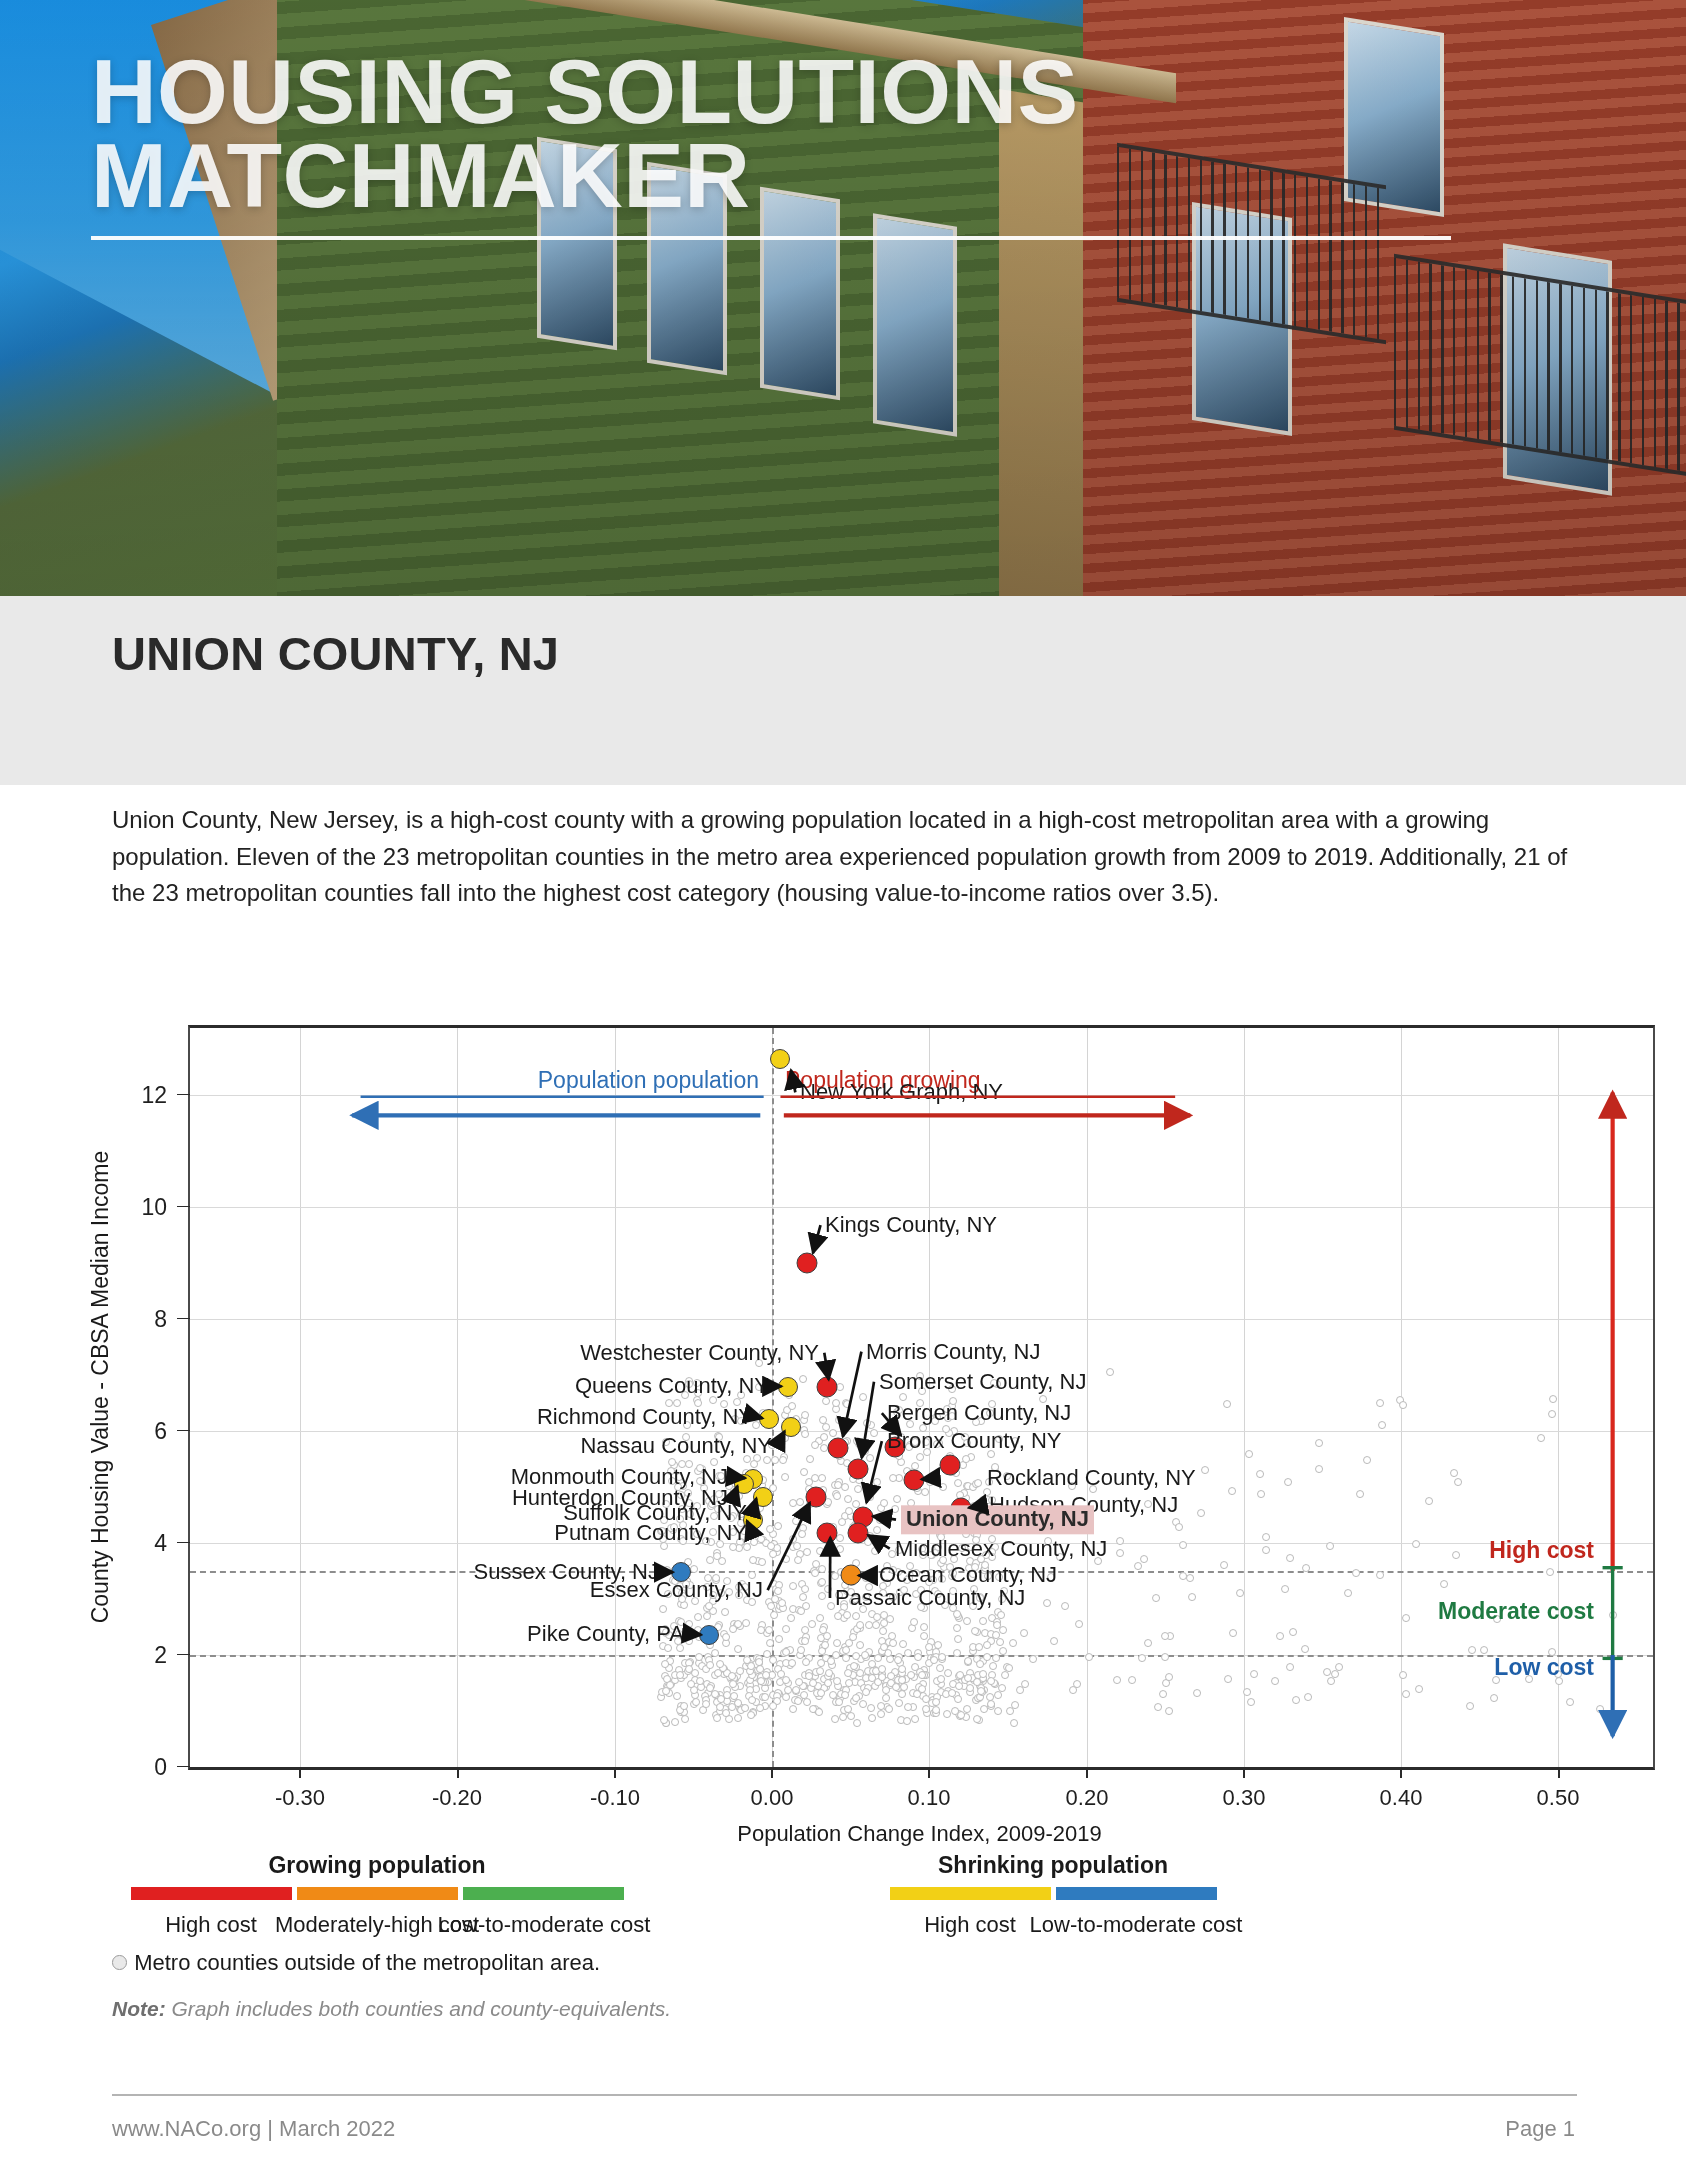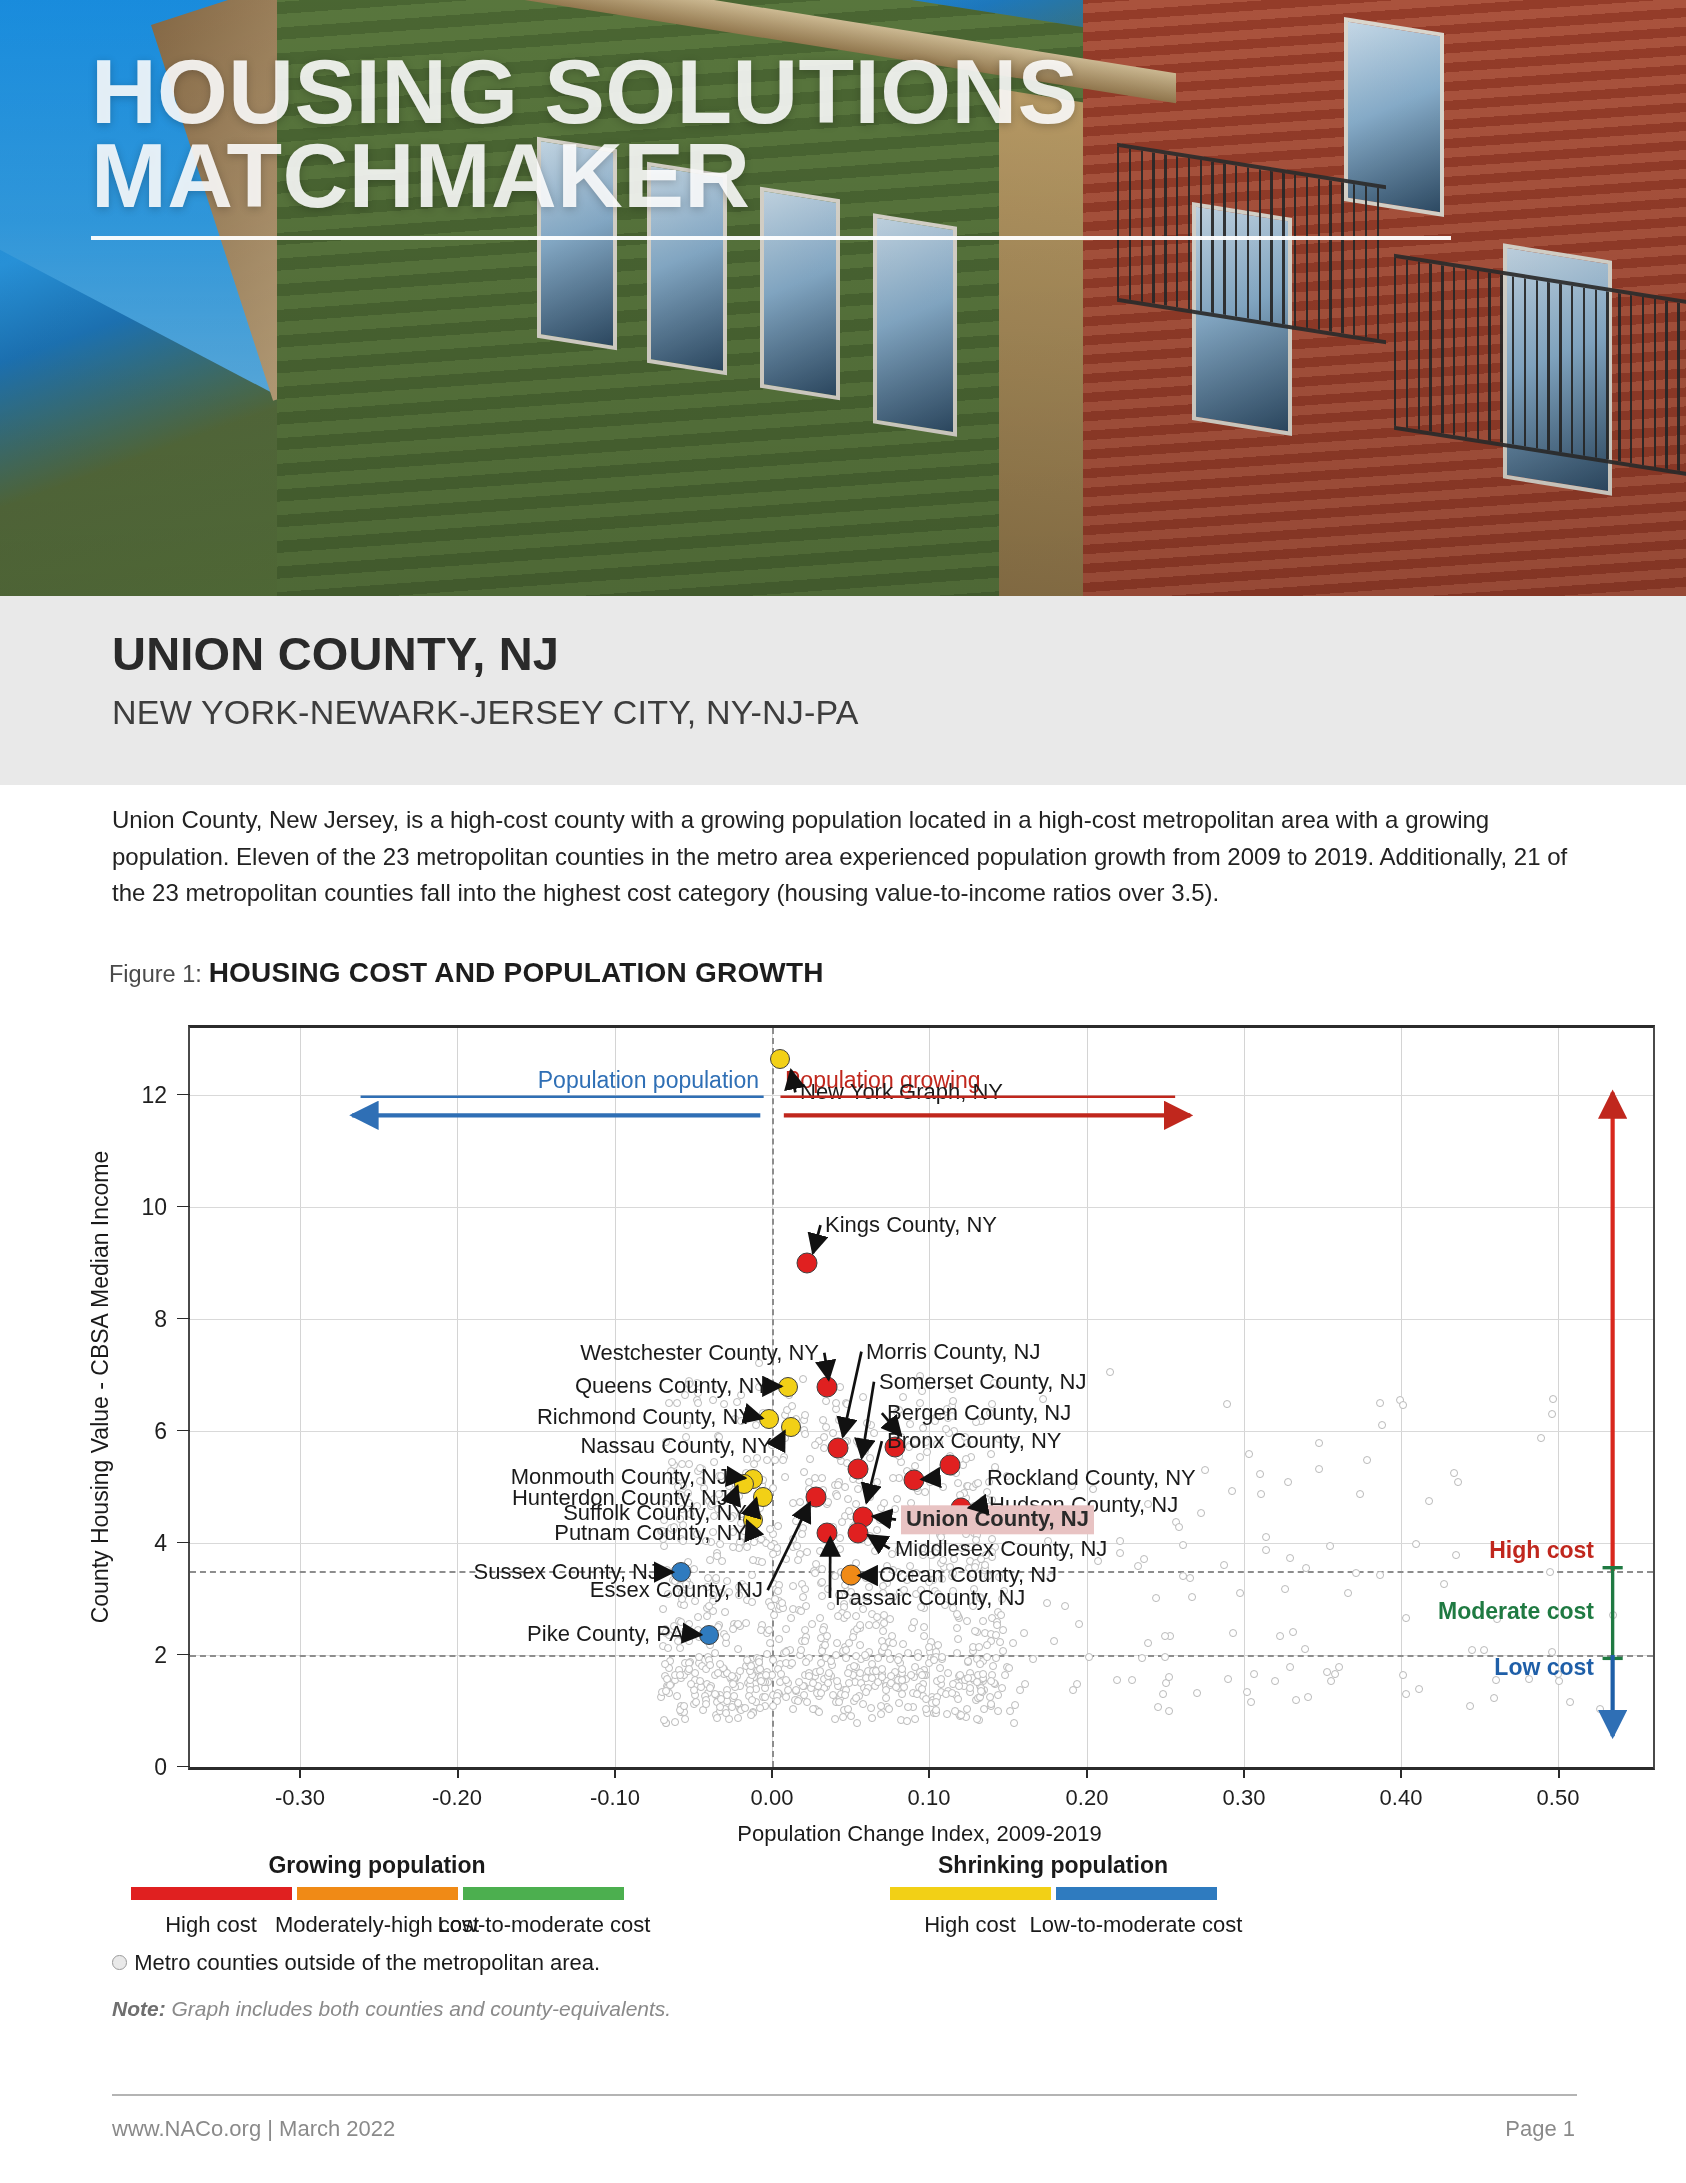--- a/index.html
+++ b/index.html
@@ -139,28 +139,23 @@
     </div>
     <div class="hero-text">
       <div class="hero-title">HOUSING SOLUTIONS</div>
       <div class="hero-title">MATCHMAKER</div>
       <div class="hero-rule"></div>
     </div>
   </div>
 
   <div class="band"></div>
   <div class="band-title">UNION COUNTY, NJ</div>
-  <div class="band-sub">NEW YORK-NEWARK-JERSEY CITY, NY-NJ-PA</div>
 
   <div class="intro">Union County, New Jersey, is a high-cost county with a growing population located in a high-cost metropolitan area with a growing population. Eleven of the 23 metropolitan counties in the metro area experienced population growth from 2009 to 2019. Additionally, 21 of the 23 metropolitan counties fall into the highest cost category (housing value-to-income ratios over 3.5).</div>
 
-  <div class="figline">
-    <span class="lbl">Figure 1:</span>
-    <span class="ttl">HOUSING COST AND POPULATION GROWTH</span>
-  </div>
 
   <div class="chartbox">
     <div class="ylabel">County Housing Value - CBSA Median Income</div>
     <div class="plot">
       <div class="plot-inner" id="plot-inner">
           <div class="vgrid" style="left:110px;"></div>
           <div class="xtickmark" style="left:109px;top:739px;"></div>
           <div class="xtick" style="left:110px;top:757px;">-0.30</div>
           <div class="vgrid" style="left:267px;"></div>
           <div class="xtickmark" style="left:267px;top:739px;"></div>

